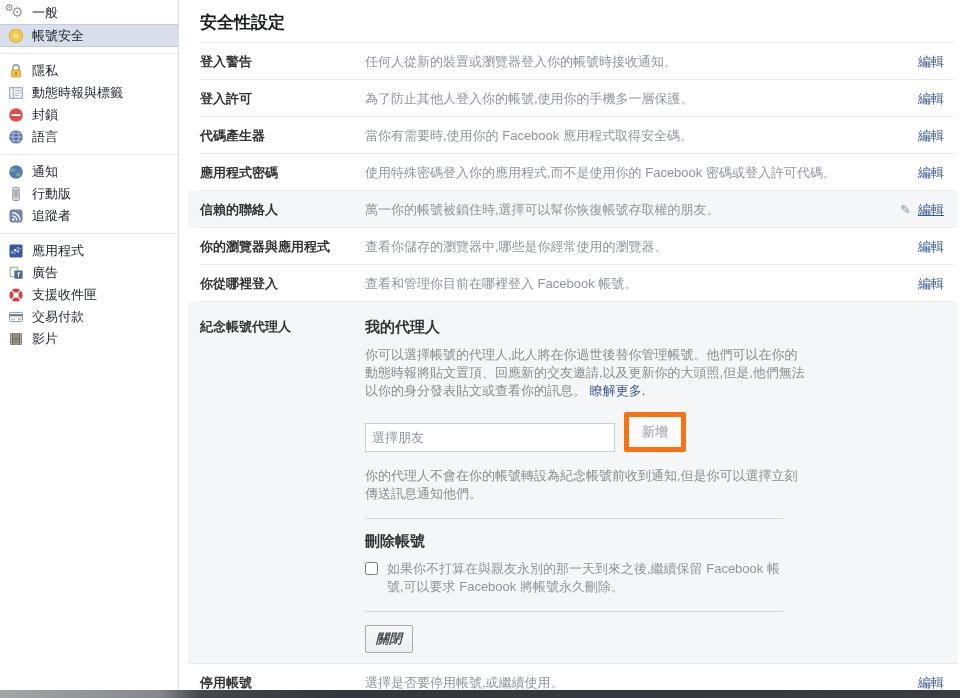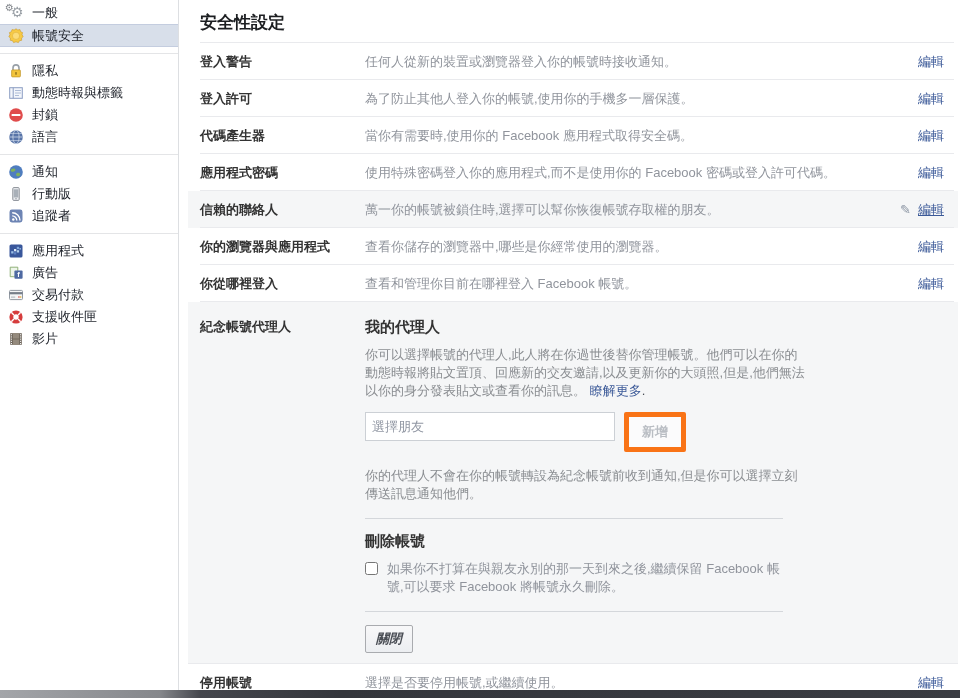--- a/index.html
+++ b/index.html
@@ -53,21 +53,21 @@
   .legacy-section{
     display:flex;background:#f5f6f7;border-bottom:1px solid #e9eaed;
     padding:12px 14px 10px 12px;box-sizing:border-box;
   }
   .section-label{width:165px;flex-shrink:0;font-size:13px;font-weight:bold;color:#333;padding-top:4px;}
   .section-content{width:440px;}
   .sub-heading{font-size:15px;font-weight:bold;color:#333;margin:4px 0 9px;}
   .para{font-size:13px;color:#8a8d91;line-height:18px;margin:0 0 12px;}
   .learn-more{color:#3b5998;text-decoration:none;cursor:pointer;}
   .lm-suffix{color:#4b4f56;}
-  .input-row{display:flex;align-items:flex-start;margin:0 0 15px;}
+  .input-row{display:flex;align-items:flex-end;margin:0 0 15px;}
   .friend-input{
     width:236px;height:17px;padding:5px 6px;border:1px solid #ccd0d5;border-radius:0;
     font-size:13px;color:#1d2129;font-family:inherit;background:#fff;
   }
   .friend-input::placeholder{color:#9197a3;opacity:1;}
   .add-btn{
     margin-left:9px;padding:6px 13px;font-size:13px;font-weight:bold;font-family:inherit;
     color:#b9bdc3;background:#fbfbfc;border:5px solid #f97316;border-radius:2px;
   }
   .note{margin:0;}
@@ -219,39 +219,39 @@
           <rect x="6.4" y="5.6" width="8.2" height="8.2" rx="1" fill="#4e69a2"></rect>
           <text x="10.5" y="12.4" font-size="7.5" fill="#fff" font-weight="bold" text-anchor="middle" font-family="inherit">f</text>
         </svg>
     </span>
     <span class="side-label">廣告</span>
   </div>
 
   <div class="side-item">
     <span class="icon">
       <svg width="16" height="16" viewBox="0 0 16 16">
+          <circle cx="8" cy="8" r="6.6" fill="#d63d3d"></circle>
+          <path d="M3.3 3.3 5.9 5.9M12.7 3.3 10.1 5.9M3.3 12.7 5.9 10.1M12.7 12.7 10.1 10.1" stroke="#fff" stroke-width="1.4"></path>
+          <circle cx="8" cy="8" r="2.7" fill="#fff"></circle>
+        </svg>
+    </span>
+    <span class="side-label">支援收件匣</span>
+  </div>
+
+  <div class="side-item">
+    <span class="icon">
+      <svg width="16" height="16" viewBox="0 0 16 16">
           <rect x="1.5" y="3.4" width="13" height="9.2" rx="1" fill="#f4f5f6" stroke="#9198a1"></rect>
           <rect x="1.5" y="5.1" width="13" height="2.2" fill="#767e89"></rect>
           <rect x="3" y="9.6" width="4.2" height="1" fill="#aab1b9"></rect>
           <rect x="10.2" y="9.3" width="1.4" height="1.4" fill="#d9534f"></rect>
           <rect x="11.9" y="9.3" width="1.4" height="1.4" fill="#e8b23c"></rect>
         </svg>
     </span>
     <span class="side-label">交易付款</span>
-  </div>
-
-  <div class="side-item">
-    <span class="icon">
-      <svg width="16" height="16" viewBox="0 0 16 16">
-          <circle cx="8" cy="8" r="6.6" fill="#d63d3d"></circle>
-          <path d="M3.3 3.3 5.9 5.9M12.7 3.3 10.1 5.9M3.3 12.7 5.9 10.1M12.7 12.7 10.1 10.1" stroke="#fff" stroke-width="1.4"></path>
-          <circle cx="8" cy="8" r="2.7" fill="#fff"></circle>
-        </svg>
-    </span>
-    <span class="side-label">支援收件匣</span>
   </div>
 
   <div class="side-item">
     <span class="icon">
       <svg width="16" height="16" viewBox="0 0 16 16">
           <rect x="2.2" y="2.2" width="11.6" height="11.6" fill="#6b6257"></rect>
           <rect x="4.8" y="2.2" width="6.4" height="11.6" fill="#948a7d"></rect>
           <g fill="#f2f2f2">
             <rect x="2.9" y="3.2" width="1.1" height="1.1"></rect>
             <rect x="2.9" y="5.4" width="1.1" height="1.1"></rect>

